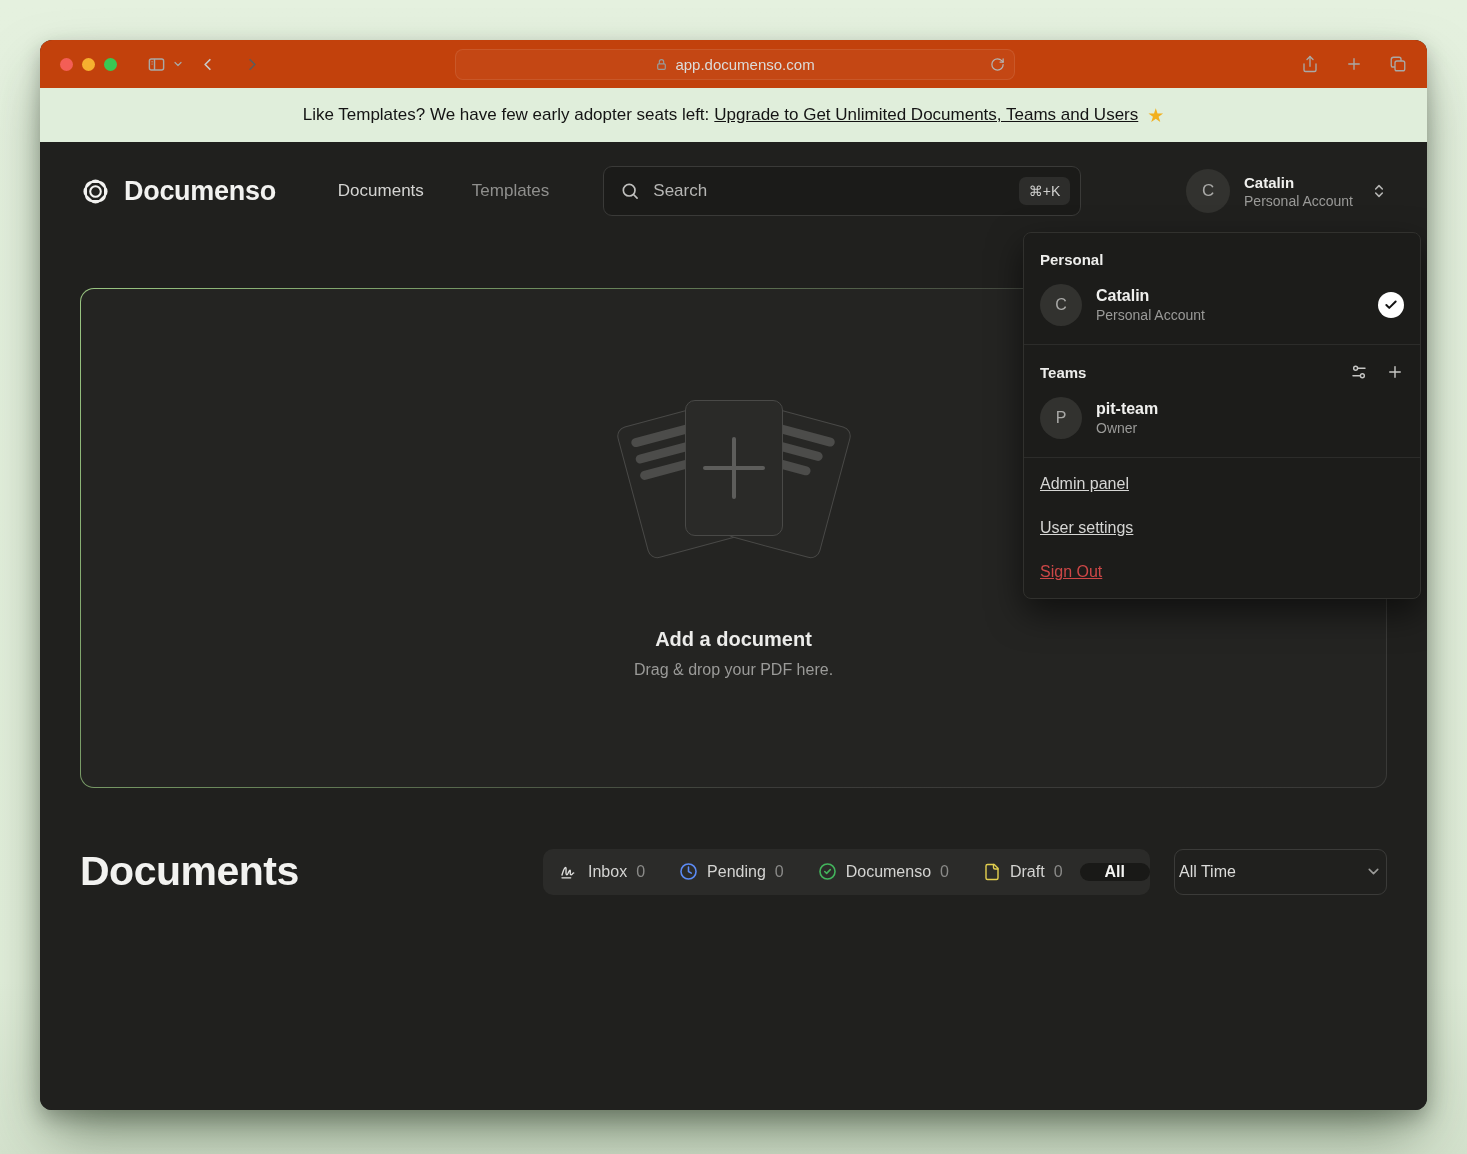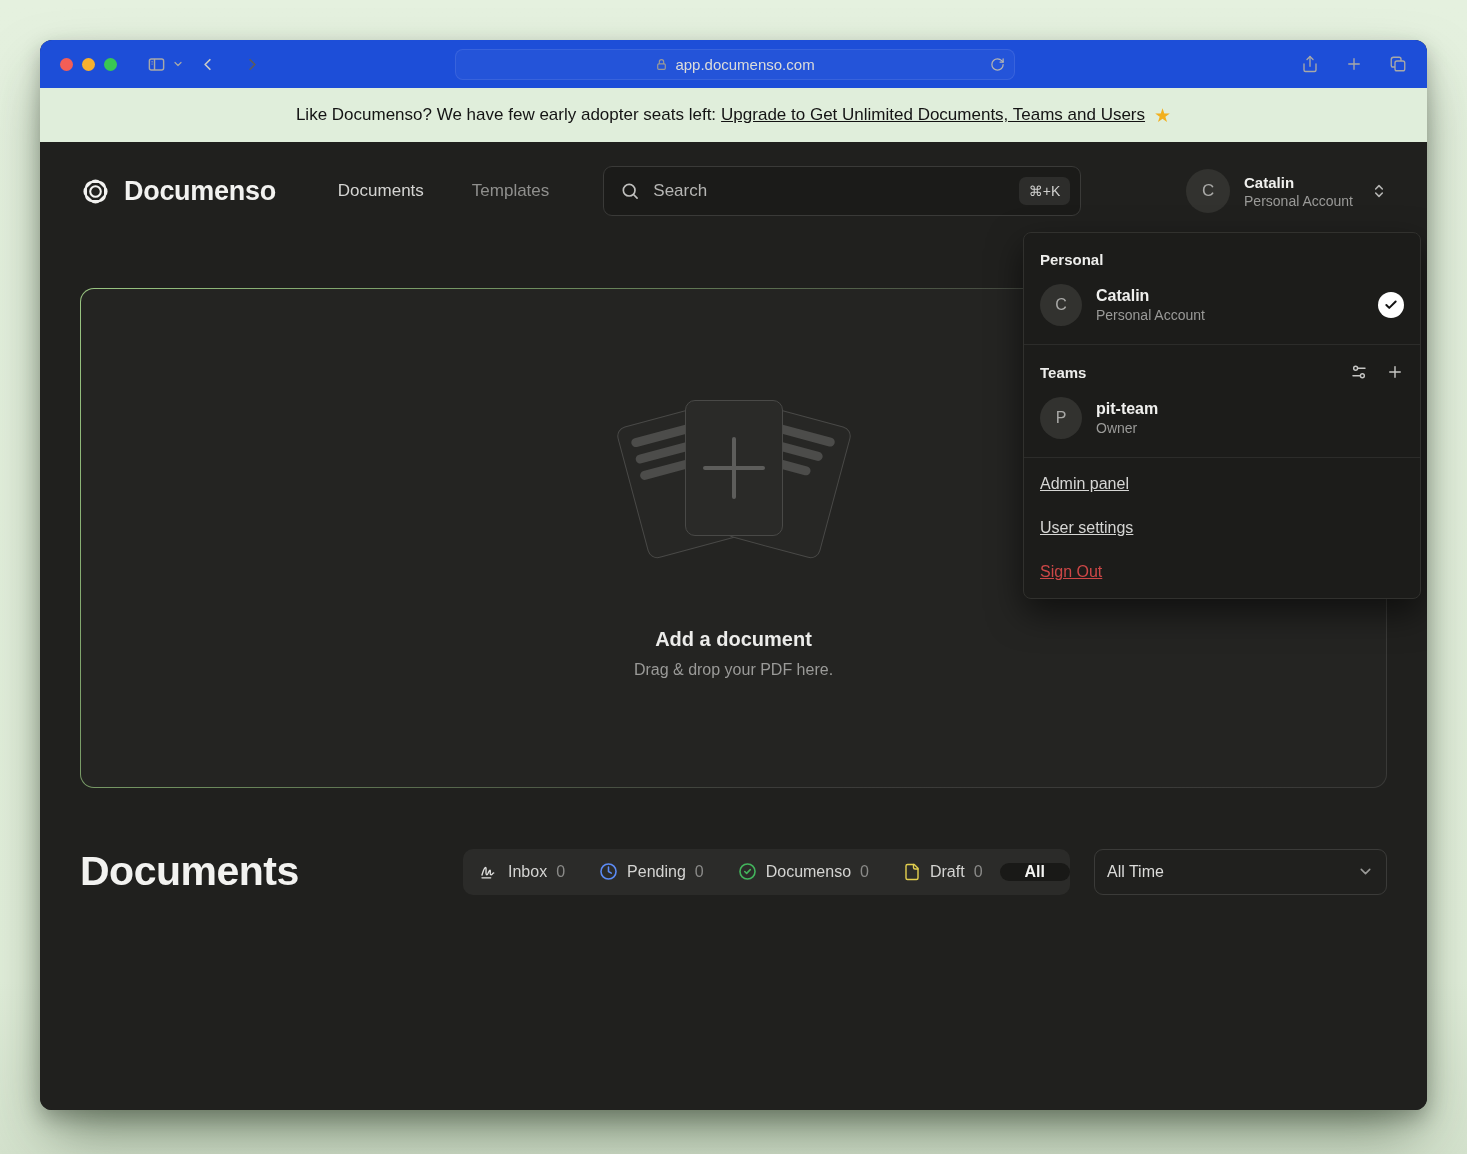--- a/index.html
+++ b/index.html
@@ -12,21 +12,21 @@
   svg { display:block; }
 
   .window {
     position:absolute; left:40px; top:40px; width:1387px; height:1070px;
     border-radius:12px; overflow:hidden; background:#20201e;
     box-shadow:0 30px 60px -10px rgba(35,55,30,.55), 0 8px 20px rgba(0,0,0,.25);
   }
 
   
   .titlebar {
-    position:relative; height:48px; background:#1d4ed8;
+    position:relative; height:48px; background:#c2410c;
     display:flex; align-items:center; padding:0 20px; color:#a9a9a7;
   }
   .lights { display:flex; gap:9px; }
   .light { width:13px; height:13px; border-radius:50%; }
   .light.red{background:#f35e56;} .light.yellow{background:#f6b02f;} .light.green{background:#39c753;}
   .tb-icon { color:#a9a9a7; }
   .tb-group { display:flex; align-items:center; gap:6px; margin-left:30px; }
   .nav-arrows { display:flex; align-items:center; gap:26px; margin-left:14px; }
   .fwd { color:#5c5c5a; }
   .urlbar {
@@ -138,22 +138,22 @@
   .tab { display:flex; align-items:center; gap:9px; padding:0 17px; font-size:16px;
          color:#d4d4d2; font-weight:500; cursor:pointer; }
   .tab .count { color:#8a8a88; }
   .tab.active { background:#191917; border-radius:9px; font-weight:700; padding:0 25px; color:#f4f4f2; }
   .ticon { flex:none; }
   .ticon.inbox { color:#e2e2e0; }
   .ticon.pending { color:#5c8bf5; }
   .ticon.completed { color:#43b45c; }
   .ticon.draft { color:#e2cf4f; }
   .period {
-    margin-left:24px; width:293px; height:46px; border:1px solid #3b3b39; border-radius:9px;
-    display:flex; align-items:center; padding:0 12px; font-size:16px; color:#dcdcda; cursor:pointer;
+    margin-left:24px; width:213px; height:46px; border:1px solid #3b3b39; border-radius:9px;
+    display:flex; align-items:center; padding:0 4px; font-size:16px; color:#dcdcda; cursor:pointer;
   }
   .period .chev { margin-left:auto; color:#9a9a98; }
 
   
   .empty { display:flex; flex-direction:column; align-items:center; margin-top:92px; }
   .bird { color:#8f8f8d; }
   .empty-text { margin-top:28px; font-size:21px; font-weight:700; color:#a4a4a2; }
 </style>
 </head>
 <body>
@@ -225,21 +225,21 @@
       <span class="tb-icon">
         <svg width="18" height="18" viewBox="0 0 24 24" fill="none" stroke="currentColor" stroke-width="1.8" stroke-linejoin="round">
             <rect x="8" y="8" width="13" height="13" rx="2.5"></rect>
             <path d="M16 8V5.5A2.5 2.5 0 0 0 13.5 3H6a3 3 0 0 0-3 3v7.5A2.5 2.5 0 0 0 5.5 16H8"></path>
           </svg>
       </span>
     </div>
   </div>
 
   <div class="banner">
-    <span>Like Documenso? We have few early adopter seats left:</span>
+    <span>Like Templates? We have few early adopter seats left:</span>
     <a>Upgrade to Get Unlimited Documents, Teams and Users</a>
     <span class="star">★</span>
   </div>
 
   <div class="app">
 
     <div class="app-header">
       <div class="brand">
         <span>
           <svg width="31" height="31" viewBox="0 0 24 24" fill="none" stroke="currentColor" stroke-width="1.6" stroke-linejoin="round">

